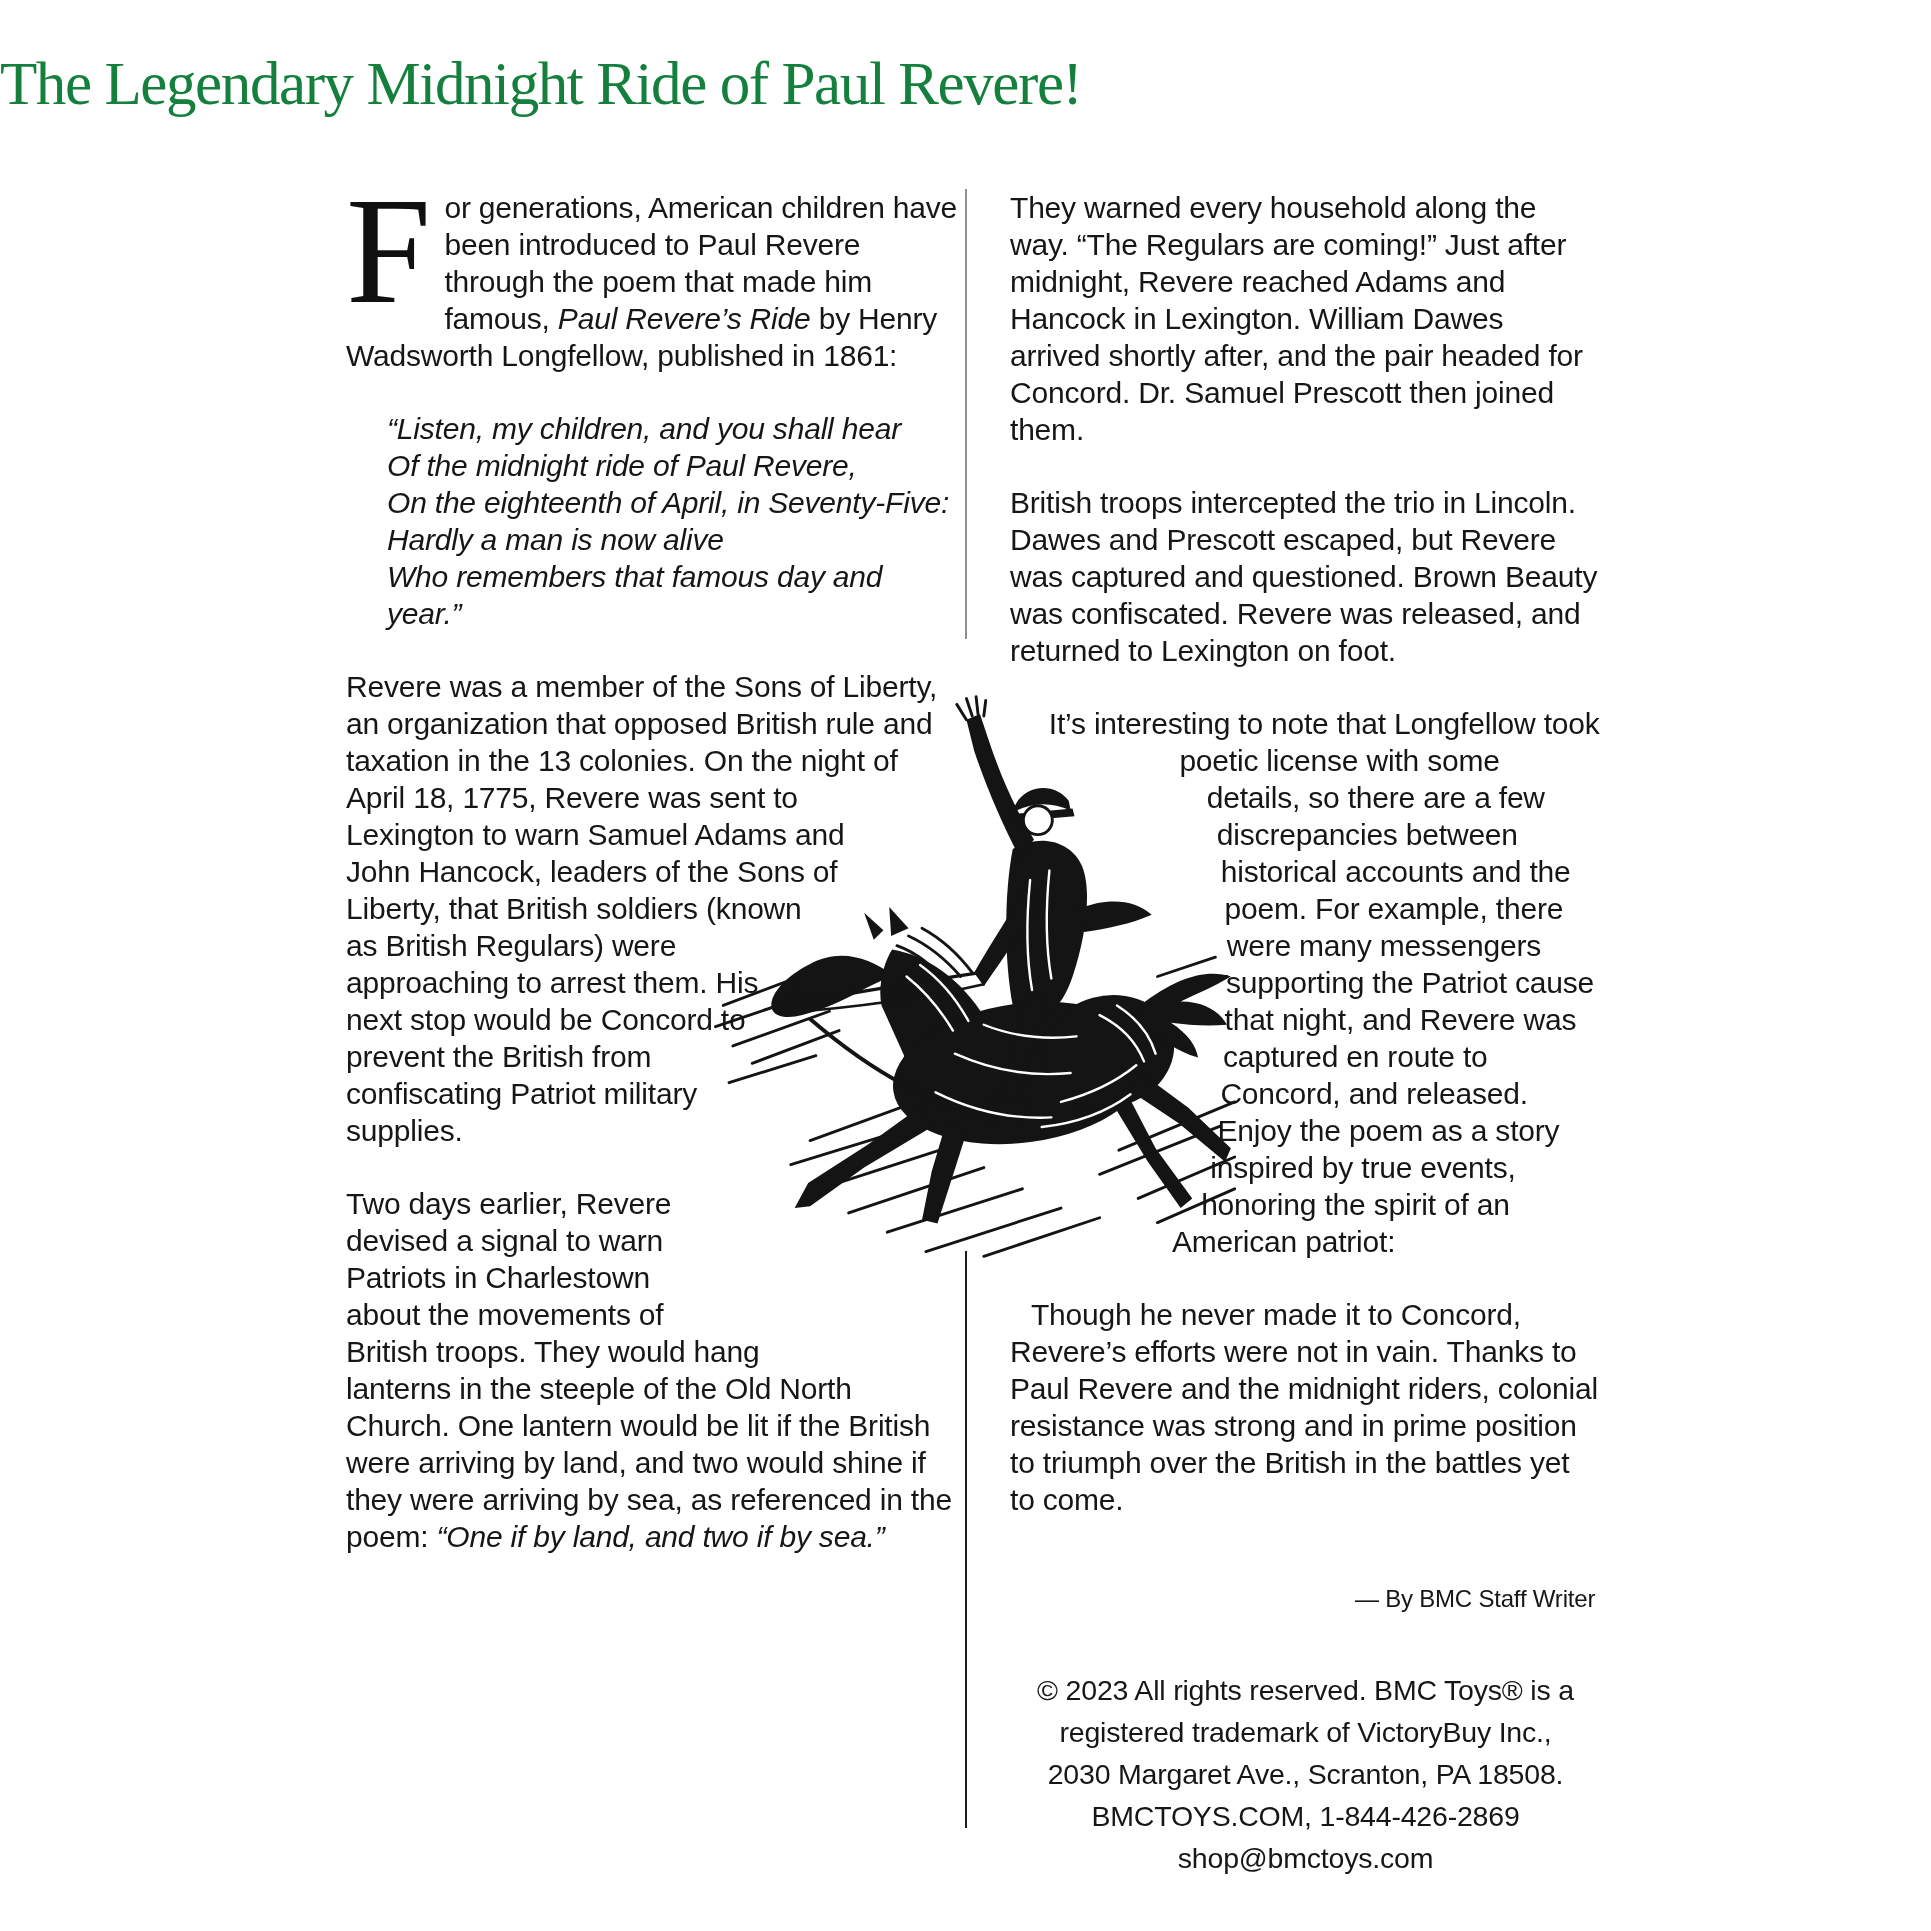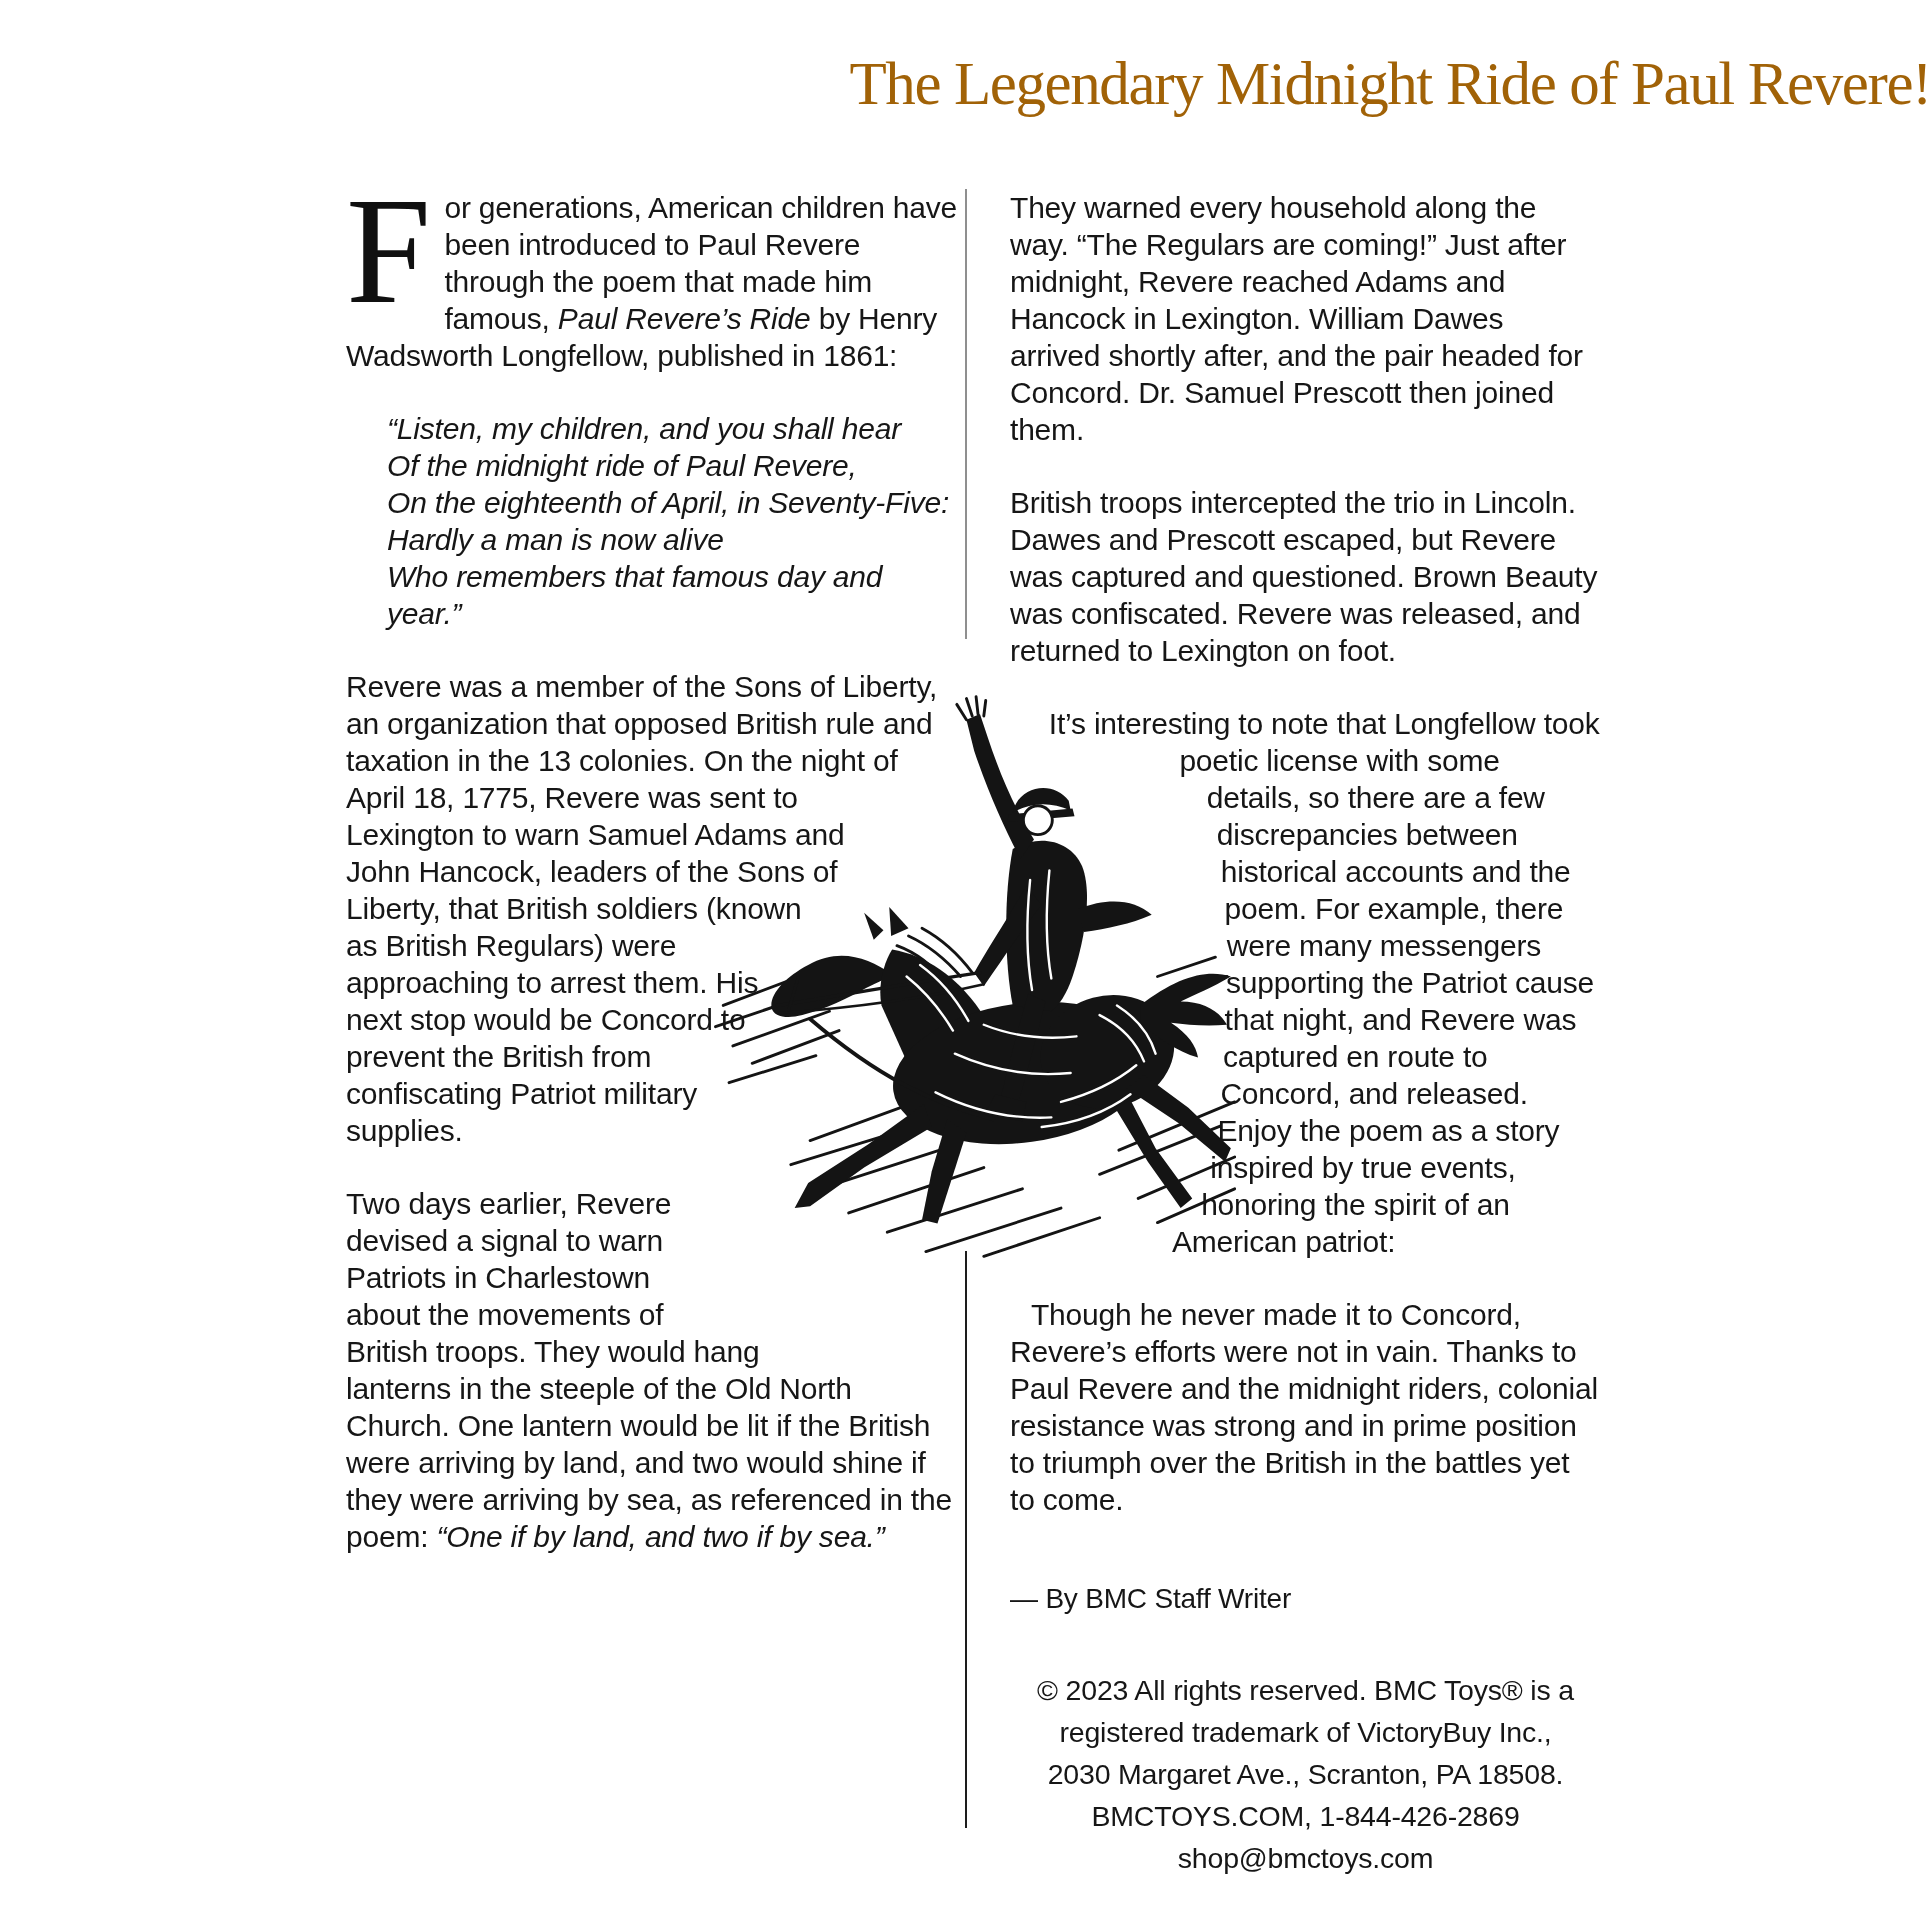--- a/index.html
+++ b/index.html
@@ -6,25 +6,25 @@
   .sheet{
     position:relative;
     width:1931px;height:1931px;
     background:#ffffff;
     overflow:hidden;
     font-family:"Liberation Sans",sans-serif;
     color:#161616;
   }
   .title{
     position:absolute;left:0;right:0;top:52px;
-    margin:0;text-align:right;
+    margin:0;text-align:left;
     font-family:"Liberation Serif",serif;
     font-weight:400;
     font-size:61px;line-height:1.05;
-    letter-spacing:-1.4px;color:#a16207;
+    letter-spacing:-1.4px;color:#15803d;
   }
   .col{
     position:absolute;top:189px;
     font-size:30px;line-height:37px;
     letter-spacing:-0.2px;
   }
   .col-left{left:346px;width:612px;}
   .col-right{left:1010px;width:591px;}
   .col p{margin:0 0 36px 0;}
   .dropcap{
@@ -44,21 +44,22 @@
     float:right;width:290px;height:714px;
     shape-outside:polygon(290px 95px,253px 114px,162px 253px,118px 350px,81px 446px,52px 543px,44px 628px,145px 678px,290px 711px);
     shape-margin:7.7px;
   }
   .wrapspacer-right{
     float:left;width:251px;height:599px;
     shape-outside:polygon(0px 41px,135px 54px,185px 98px,199px 147px,209px 243px,205px 340px,199px 417px,180px 494px,114px 546px,0px 591px);
     shape-margin:7.7px;
   }
   .byline{
-    font-size:28px;
+    text-align:right;
+    font-size:24px;
     margin:62px 5.8px 0 0;
   }
   .footer{
     margin-top:52px;
     text-align:center;
     white-space:pre-line;
     font-size:28.5px;line-height:42px;
   }
   .divider{position:absolute;left:965px;width:1.9px;}
   .divider-top{top:189px;height:450px;background:#8f8f8f;}

